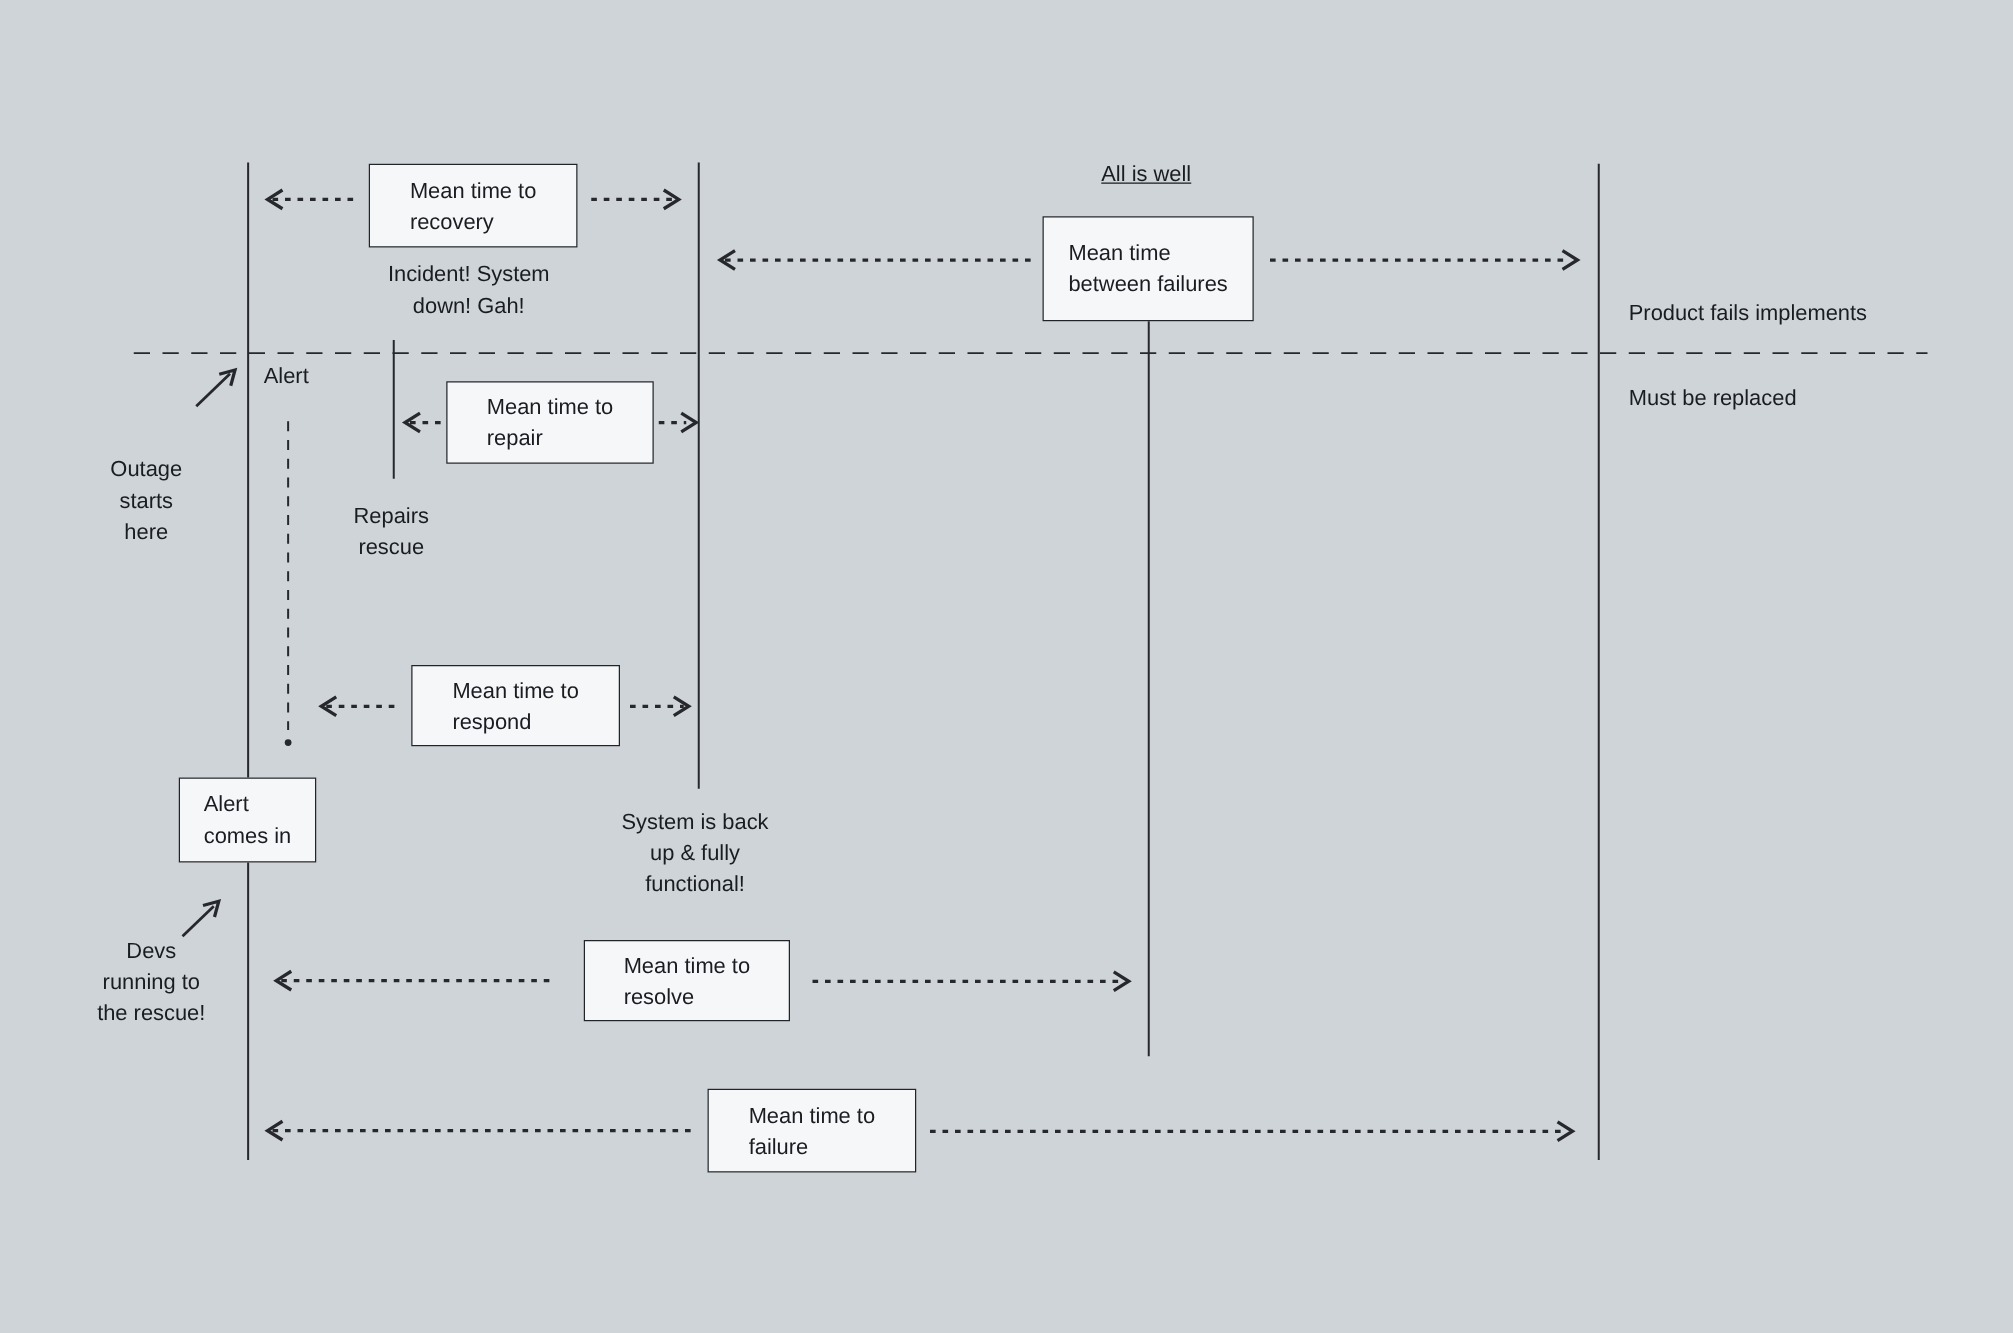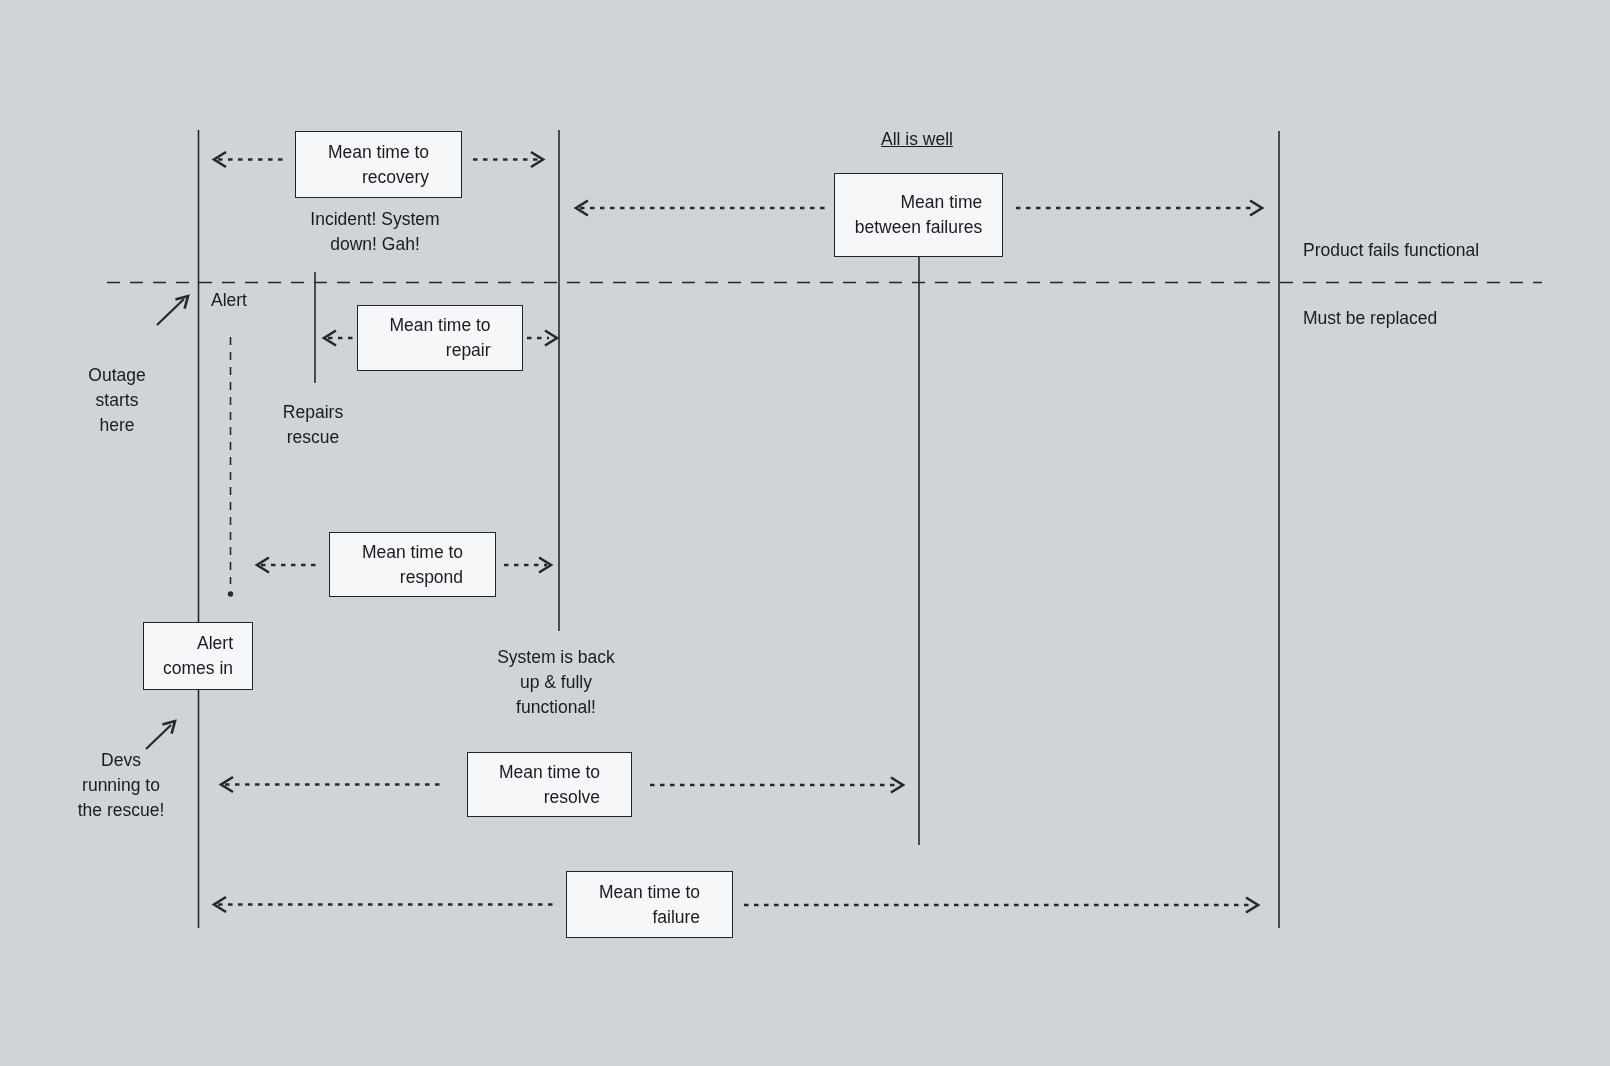--- a/index.html
+++ b/index.html
@@ -1,20 +1,20 @@
 <!DOCTYPE html>
 <html><head>
 <meta charset="utf-8">
 <style>
   html,body{margin:0;padding:0;background:#cfd4d8;}
   #canvas{position:relative;width:1610px;height:1066px;background:#cfd4d8;overflow:hidden;
           font-family:"Liberation Sans",sans-serif;color:#191c20;}
   #wires{position:absolute;left:0;top:0;width:1610px;height:1066px;}
   .box{position:absolute;background:#f6f7f8;border:1.6px solid #212428;box-sizing:border-box;
-       display:flex;align-items:center;justify-content:center;text-align:right;
+       display:flex;align-items:center;justify-content:center;text-align:left;
        white-space:pre-line;font-size:17.5px;line-height:25px;}
   .lbl{position:absolute;white-space:pre-line;font-size:17.5px;line-height:25px;}
   .lbl.center{text-align:center;}
   .wire{stroke:#26282c;fill:none;}
   .vline{stroke-width:1.6px;}
   .tick{stroke-width:1.6px;}
   .hdash{stroke-width:1.4px;stroke-dasharray:13 10;}
   .vdot{stroke-width:1.6px;stroke-dasharray:8 7;}
   .shaft{stroke-width:2.6px;stroke-dasharray:4.5 5.5;}
   .head{stroke-width:2.6px;stroke-linejoin:miter;stroke-linecap:butt;}
@@ -122,21 +122,21 @@
 resolve</div>
 
   <div class="box" style="left:566px;top:871px;width:167px;height:67px;">Mean time to
 failure</div>
 
   <div class="lbl center" style="left:857px;top:127px;width:120px;text-decoration:underline;">All is well</div>
 
   <div class="lbl center" style="left:285px;top:207px;width:180px;">Incident! System
 down! Gah!</div>
 
-  <div class="lbl" style="left:1303px;top:238px;">Product fails functional</div>
+  <div class="lbl" style="left:1303px;top:238px;">Product fails implements</div>
 
   <div class="lbl" style="left:1303px;top:306px;">Must be replaced</div>
 
   <div class="lbl" style="left:211px;top:288px;">Alert</div>
 
   <div class="lbl center" style="left:67px;top:315px;width:100px;margin-top:48px;">Outage
 starts
 here</div>
 
   <div class="lbl center" style="left:263px;top:400px;width:100px;">Repairs

